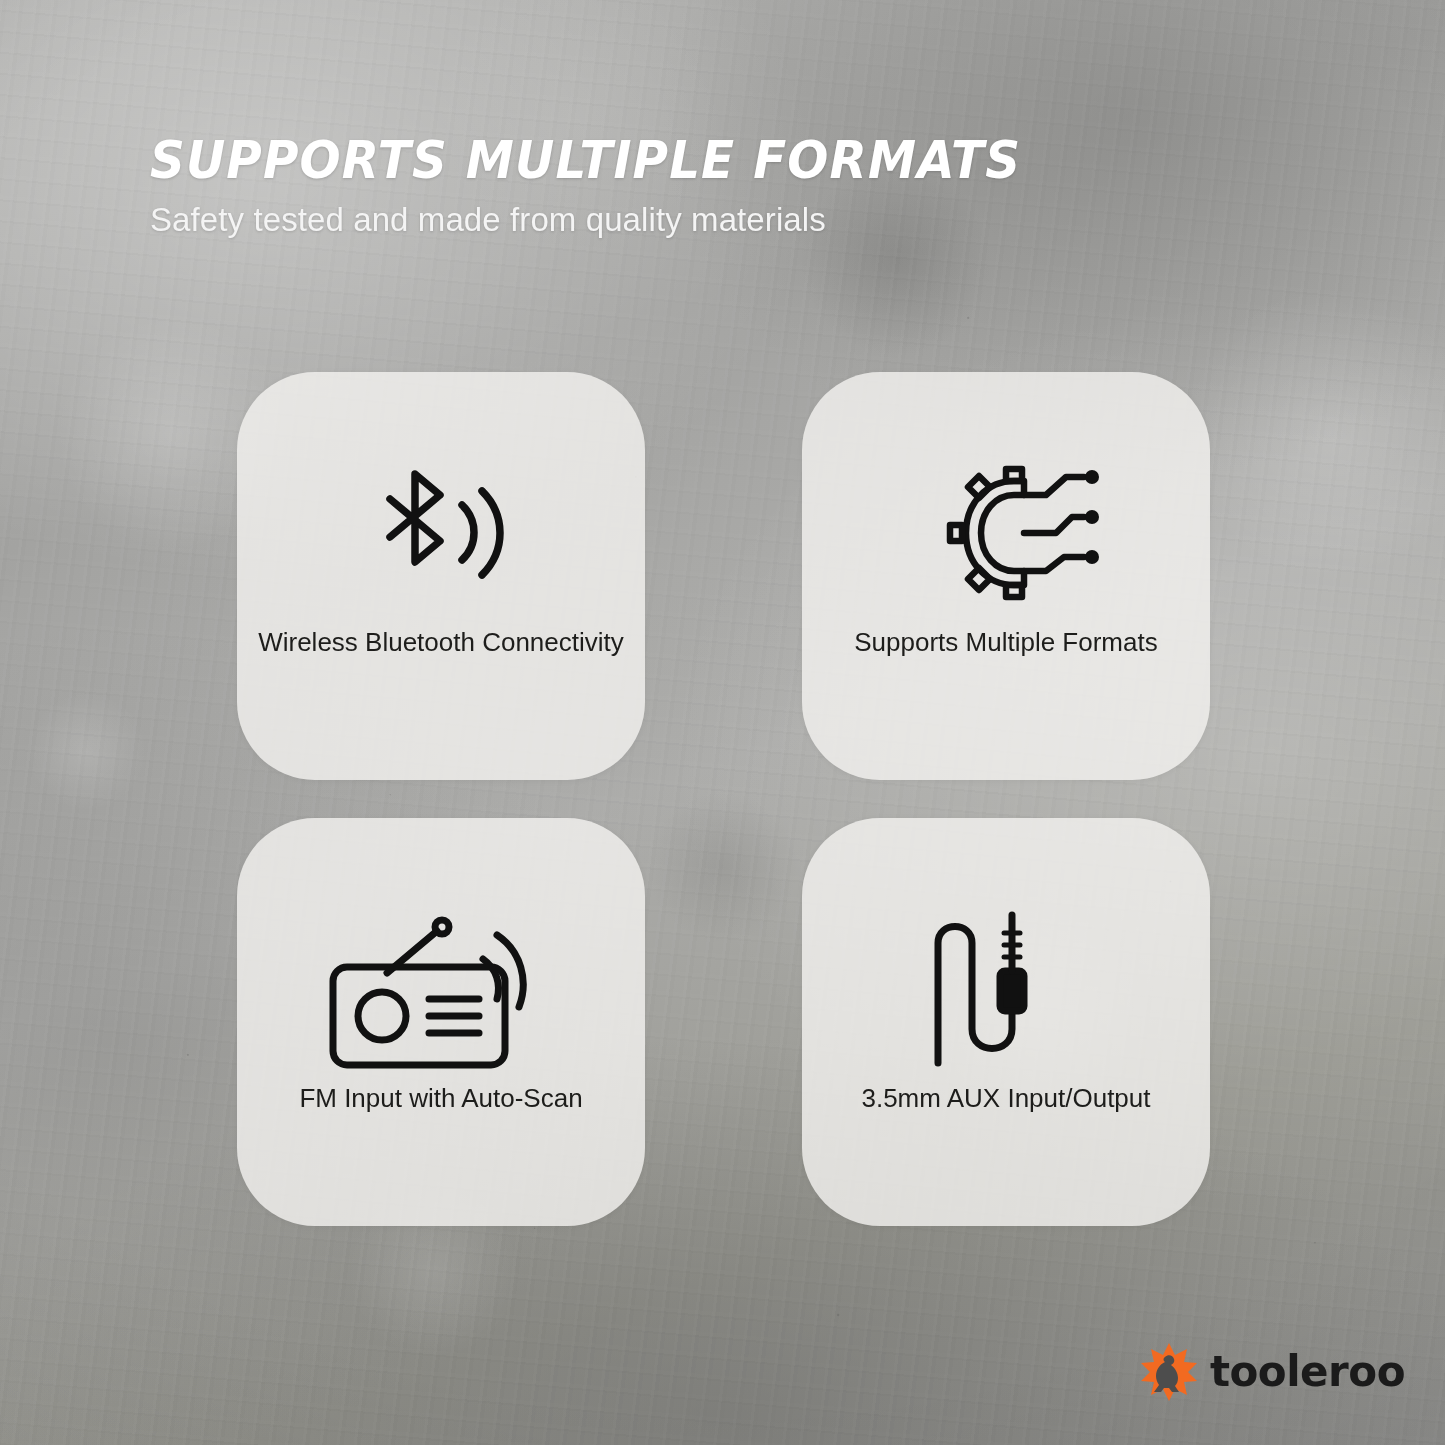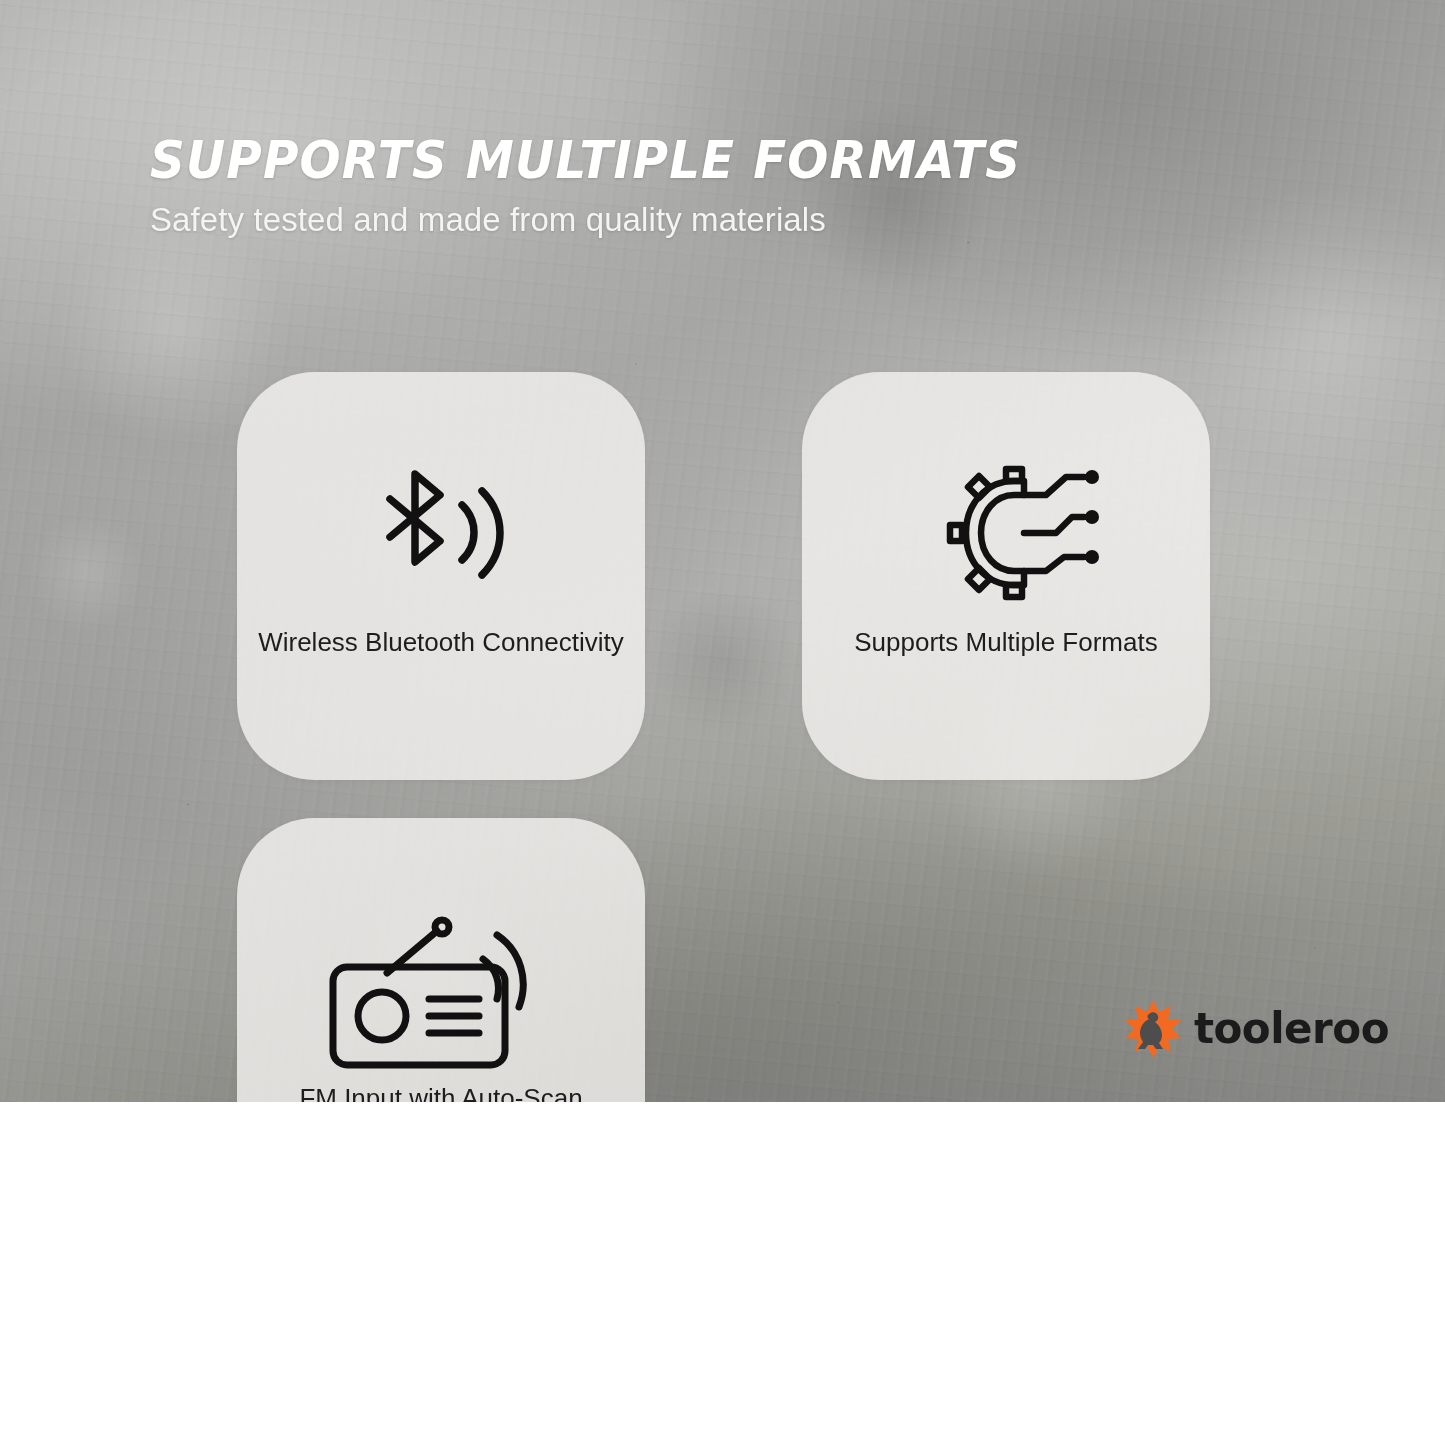--- a/index.html
+++ b/index.html
@@ -9,21 +9,21 @@
   body {
     width: 1445px;
     height: 1445px;
     font-family: "Liberation Sans", sans-serif;
     overflow: hidden;
   }
 
   .canvas {
     position: relative;
     width: 1445px;
-    height: 1102px;
+    height: 1445px;
     background-color: #c2410c;
     overflow: hidden;
   }
 
   
   .bg-base {
     position: absolute;
     inset: 0;
     background:
       radial-gradient(ellipse 55% 40% at 18% 12%, rgba(255,255,255,0.30), rgba(255,255,255,0) 70%),
@@ -165,21 +165,21 @@
     font-weight: 400;
     line-height: 1.42;
   }
   .card.single .card-icon {
     margin-top: 86px;
   }
 
   
   .brand {
     position: absolute;
-    right: 56px;
+    right: 40px;
     bottom: 42px;
     display: flex;
     align-items: center;
     gap: 10px;
   }
   .brand-mark {
     width: 62px;
     height: 62px;
     position: relative;
     flex: none;
@@ -271,20 +271,36 @@
           <path d="M62 72 L112 30"></path>
           <circle cx="117" cy="26" r="7"></circle>
 
           <path d="M158 58 C172 68 176 84 172 98"></path>
           <path d="M172 34 C196 50 204 80 194 106"></path>
         </svg>
       </div>
       <div class="card-label">FM Input with Auto-Scan</div>
     </div>
 
+    <div class="card single">
+      <div class="card-icon">
+        <svg width="180" height="180" viewBox="0 0 180 180" fill="none" stroke="#111111" stroke-width="7" stroke-linecap="round" stroke-linejoin="round">
+
+          <path d="M22 164 L22 44 C22 22 56 22 56 44 L56 130 C56 156 96 156 96 130 L96 108"></path>
+
+          <rect x="84" y="72" width="24" height="40" rx="5" fill="#111111" stroke="#111111"></rect>
+
+          <path d="M96 72 L96 16" stroke-width="7"></path>
+          <path d="M88 34 L104 34" stroke-width="5"></path>
+          <path d="M88 46 L104 46" stroke-width="5"></path>
+          <path d="M88 58 L104 58" stroke-width="5"></path>
+        </svg>
+      </div>
+      <div class="card-label">3.5mm AUX Input/Output</div>
+    </div>
 
   </div>
 
   <div class="brand">
     <div class="brand-mark">
       <svg width="62" height="62" viewBox="0 0 62 62">
         <g>
 
           <polygon points="31,2 37,14 49,8 46,21 59,22 50,31 59,40 46,41 49,54 37,48 31,60 25,48 13,54 16,41 3,40 12,31 3,22 16,21 13,8 25,14" fill="#f26a21"></polygon>
 

